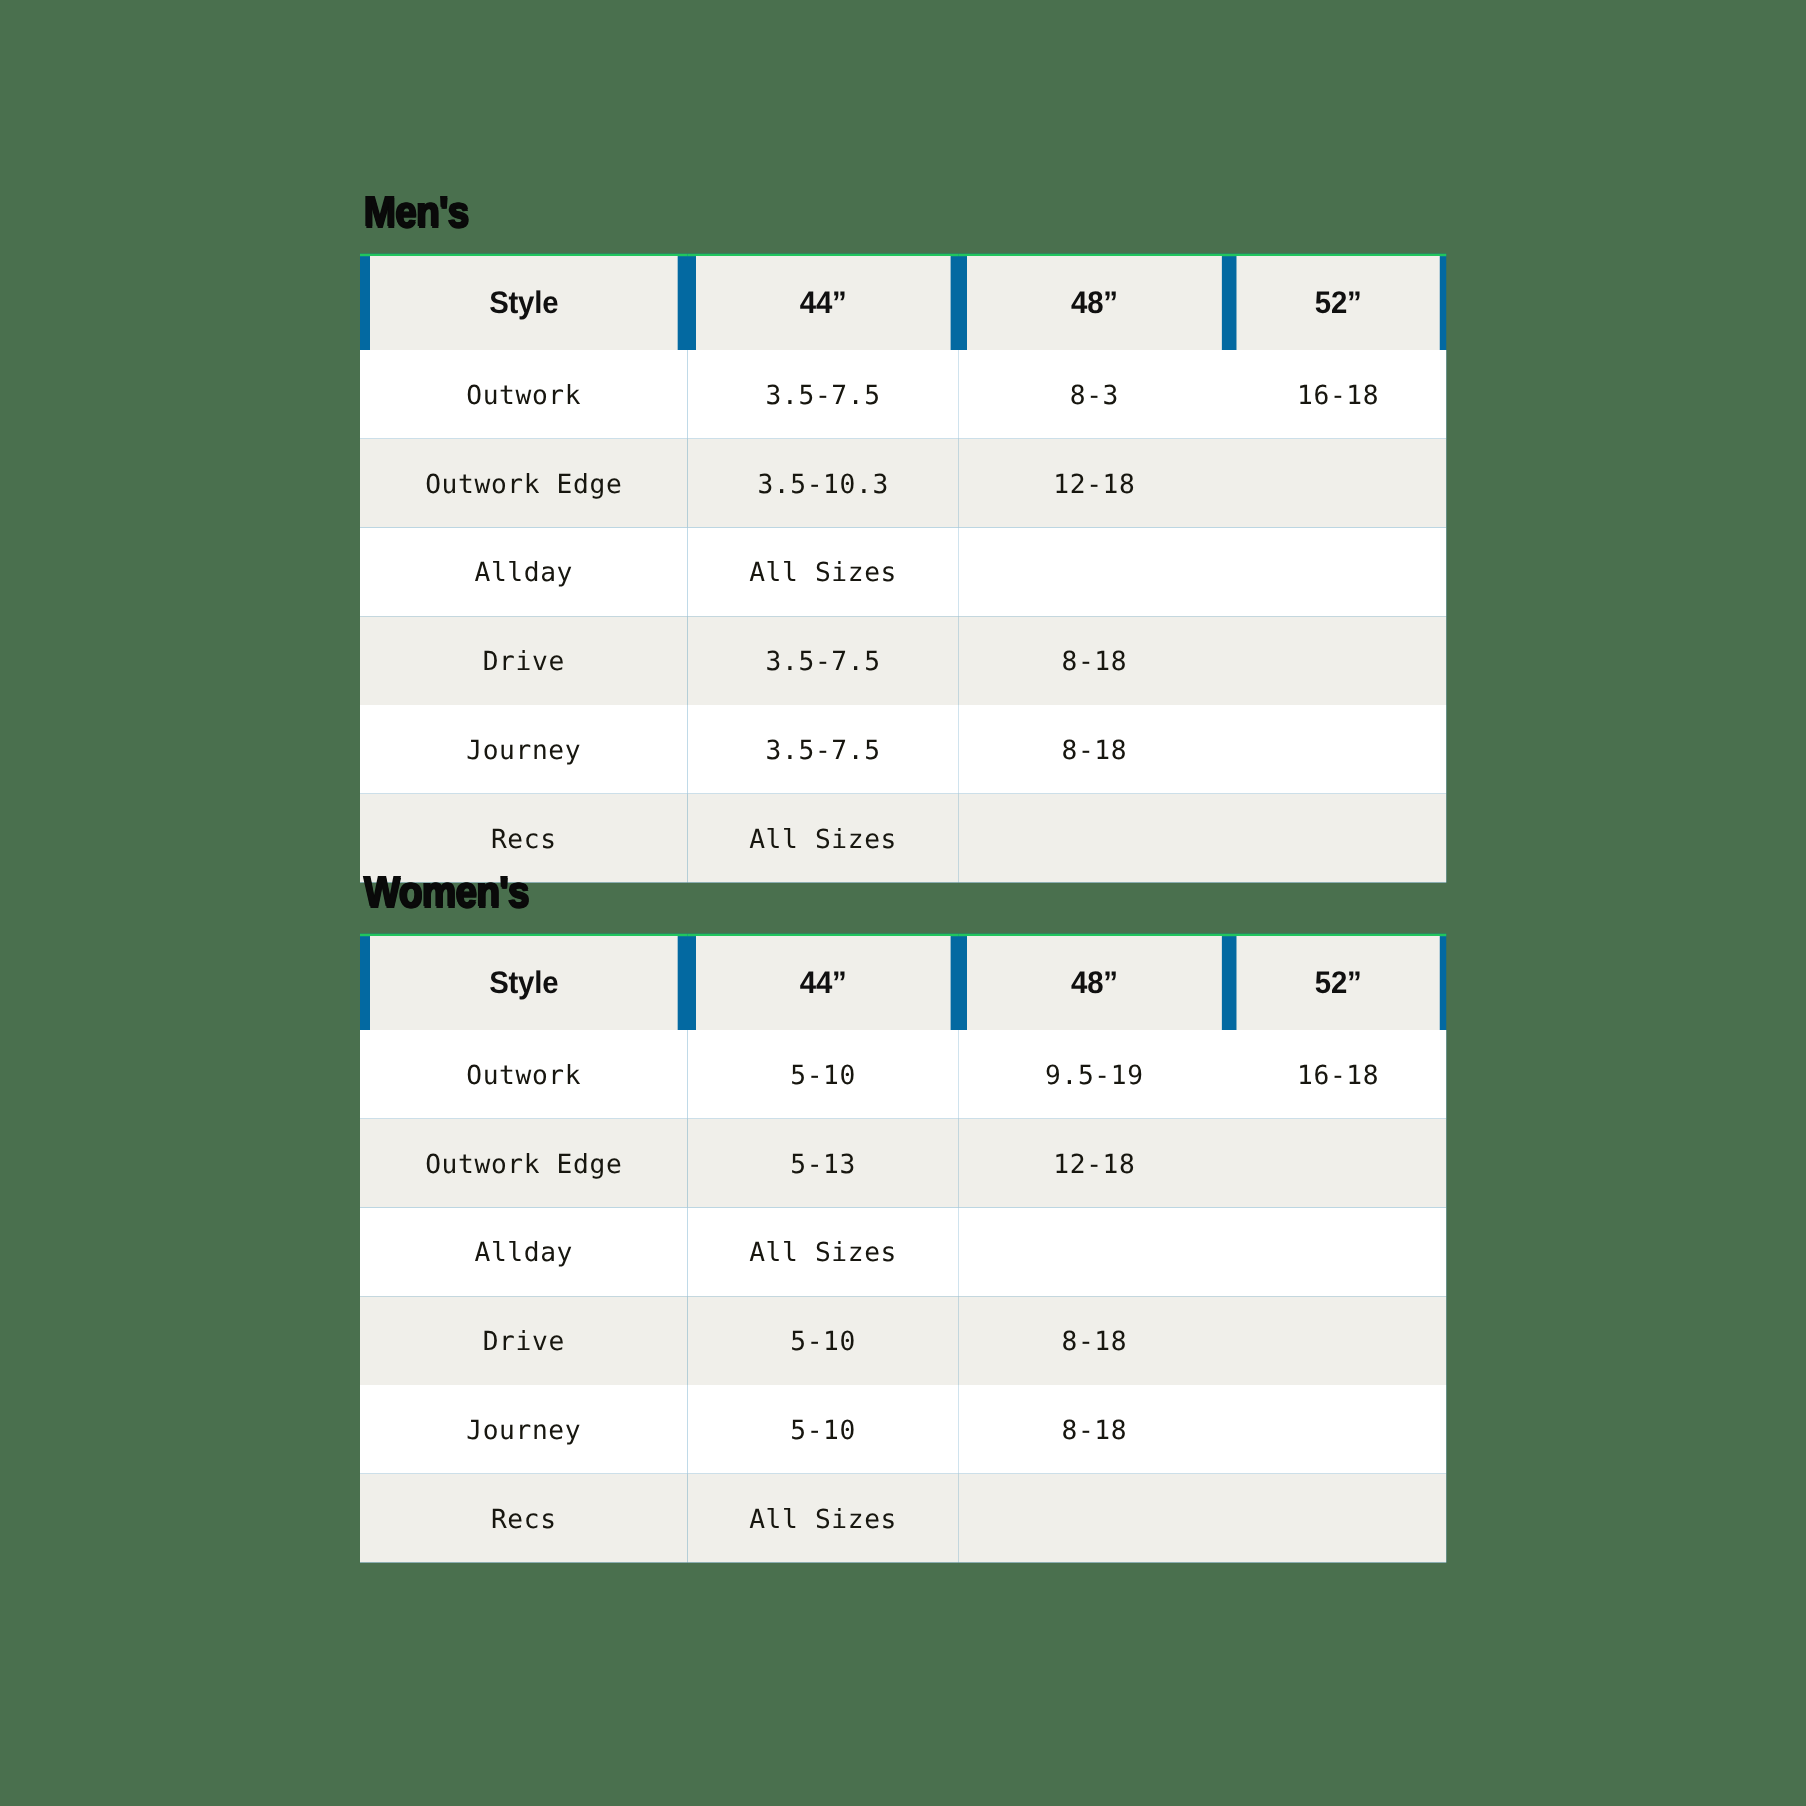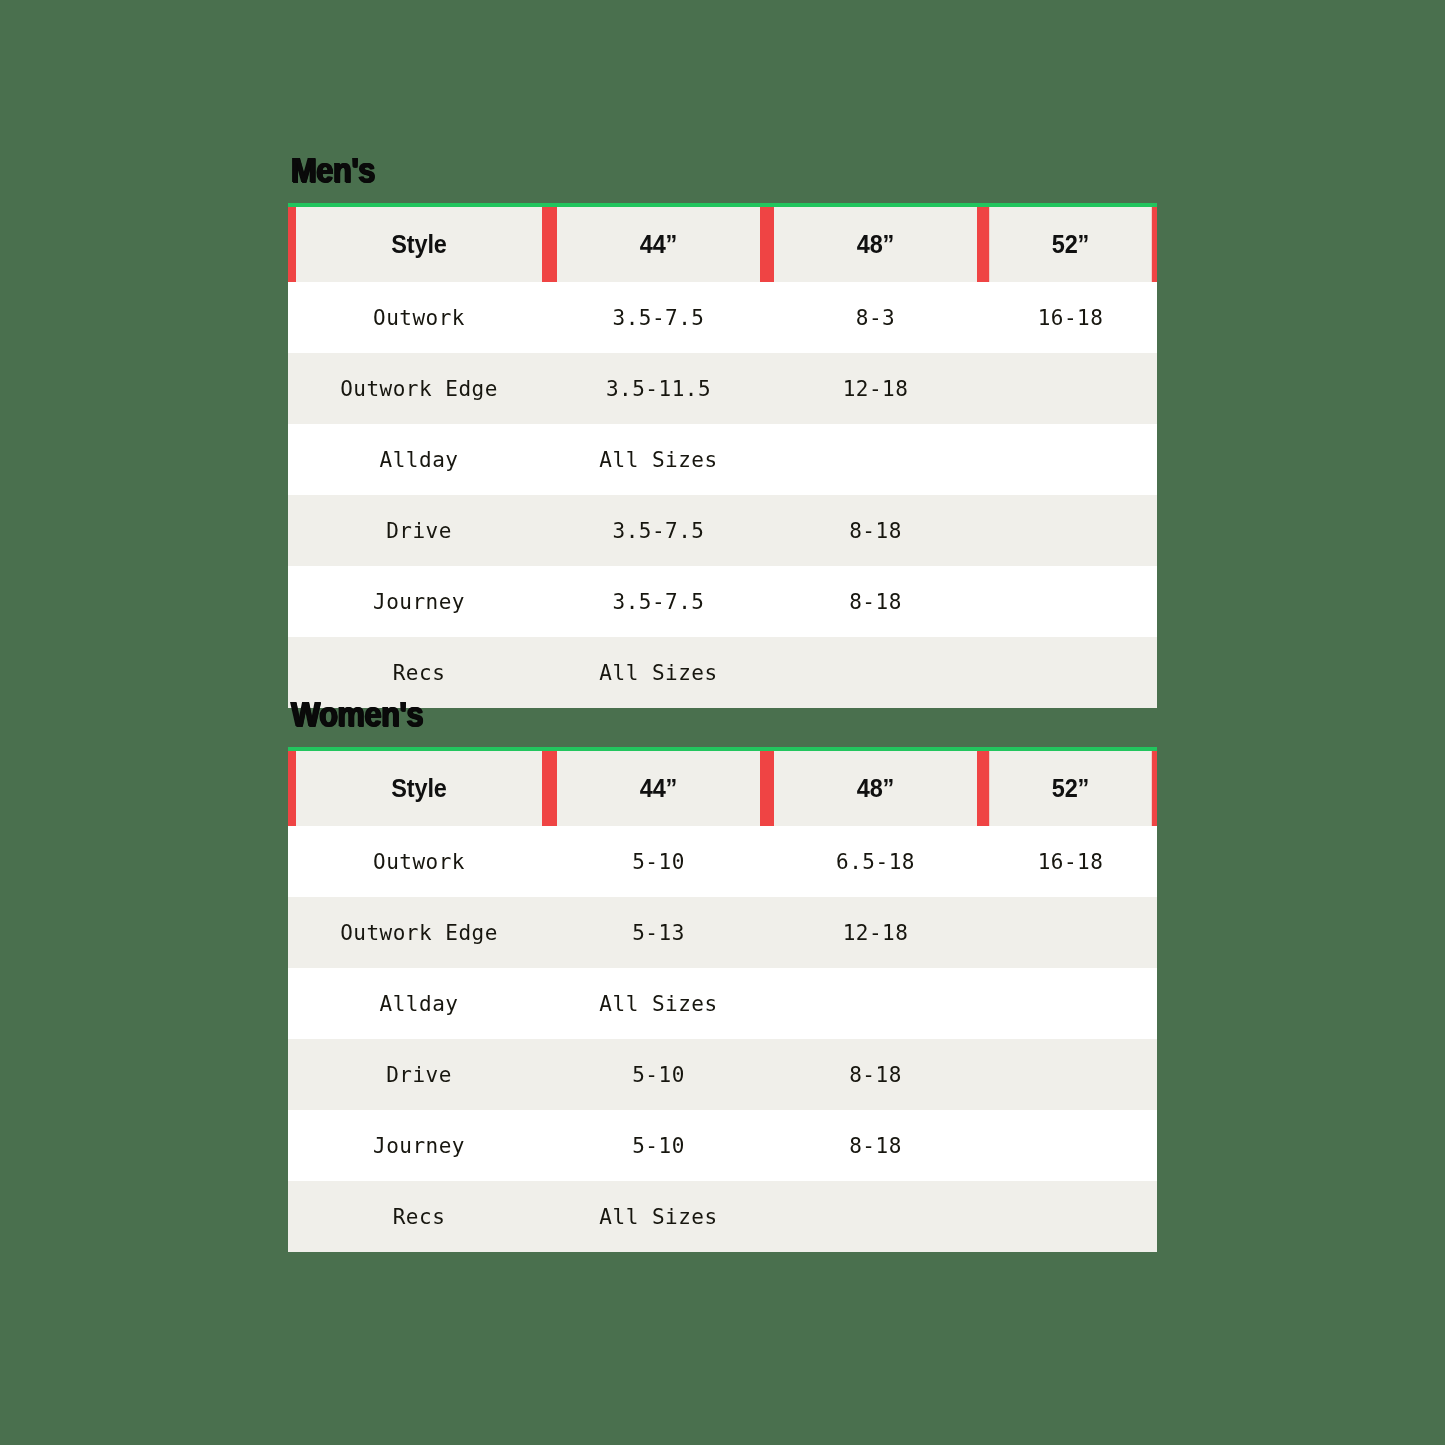--- a/index.html
+++ b/index.html
@@ -44,22 +44,22 @@
        1px 0 0 #0a0a0a,
       -1px 0 0 #0a0a0a,
        0 1px 0 #0a0a0a,
        1px 1px 0 #0a0a0a;
   }
 
   .size-table {
     width: 869px;
     border-collapse: collapse;
     table-layout: fixed;
-    background: #ef4444;
-    border-top: 4px solid #22c55e;
+    background: #0369a1;
+    border-top: 2px solid #22c55e;
   }
 
   .size-table col.c-style { width: 262px; }
   .size-table col.c-44    { width: 217px; }
   .size-table col.c-48    { width: 217px; }
   .size-table col.c-52    { width: 173px; }
 
   .size-table thead th {
     background: #f0efea;
     height: 75px;
@@ -115,21 +115,21 @@
       </thead>
       <tbody>
         <tr>
           <td>Outwork</td>
           <td>3.5-7.5</td>
           <td>8-3</td>
           <td>16-18</td>
         </tr>
         <tr>
           <td>Outwork Edge</td>
-          <td>3.5-11.5</td>
+          <td>3.5-10.3</td>
           <td>12-18</td>
           <td></td>
         </tr>
         <tr>
           <td>Allday</td>
           <td>All Sizes</td>
           <td></td>
           <td></td>
         </tr>
         <tr>
@@ -169,21 +169,21 @@
           <th>Style</th>
           <th>44”</th>
           <th>48”</th>
           <th>52”</th>
         </tr>
       </thead>
       <tbody>
         <tr>
           <td>Outwork</td>
           <td>5-10</td>
-          <td>6.5-18</td>
+          <td>9.5-19</td>
           <td>16-18</td>
         </tr>
         <tr>
           <td>Outwork Edge</td>
           <td>5-13</td>
           <td>12-18</td>
           <td></td>
         </tr>
         <tr>
           <td>Allday</td>

